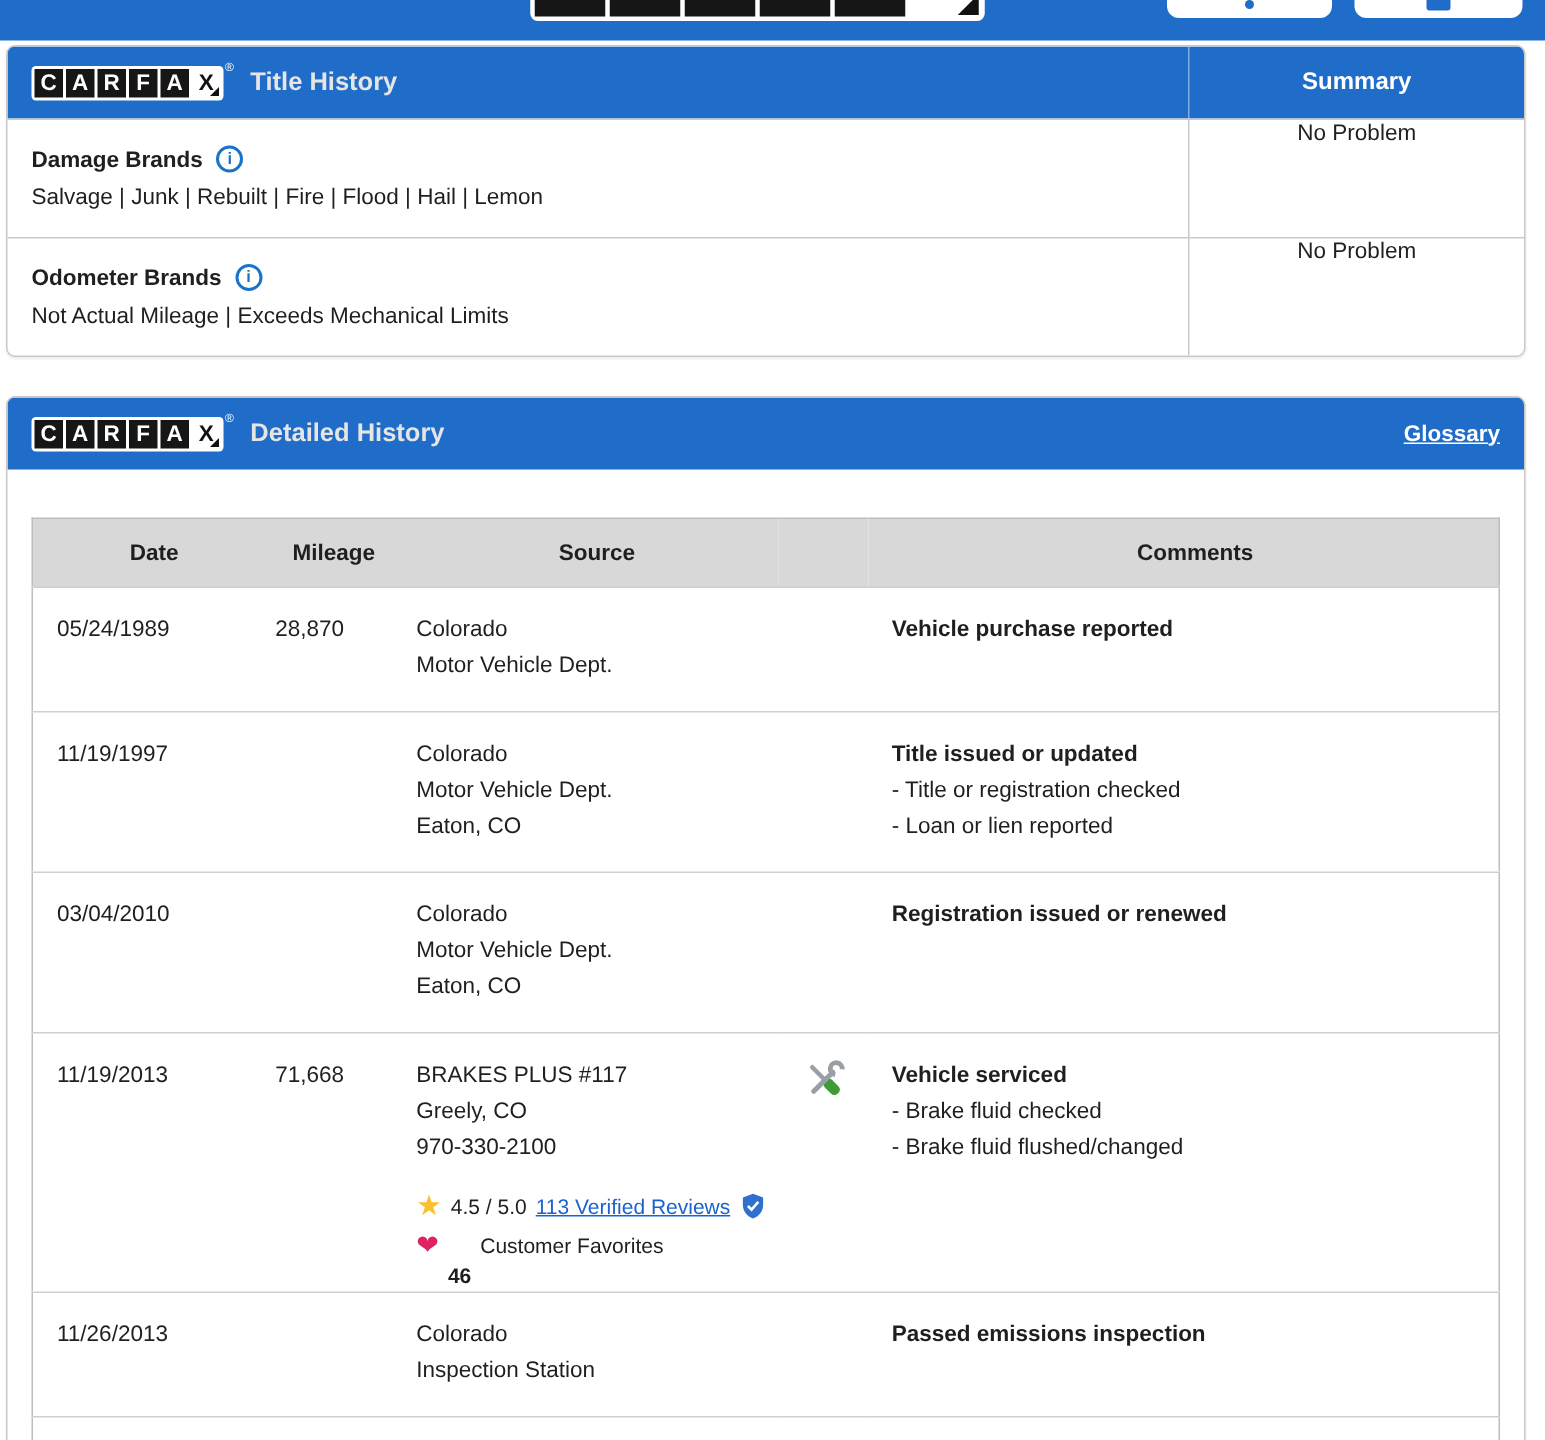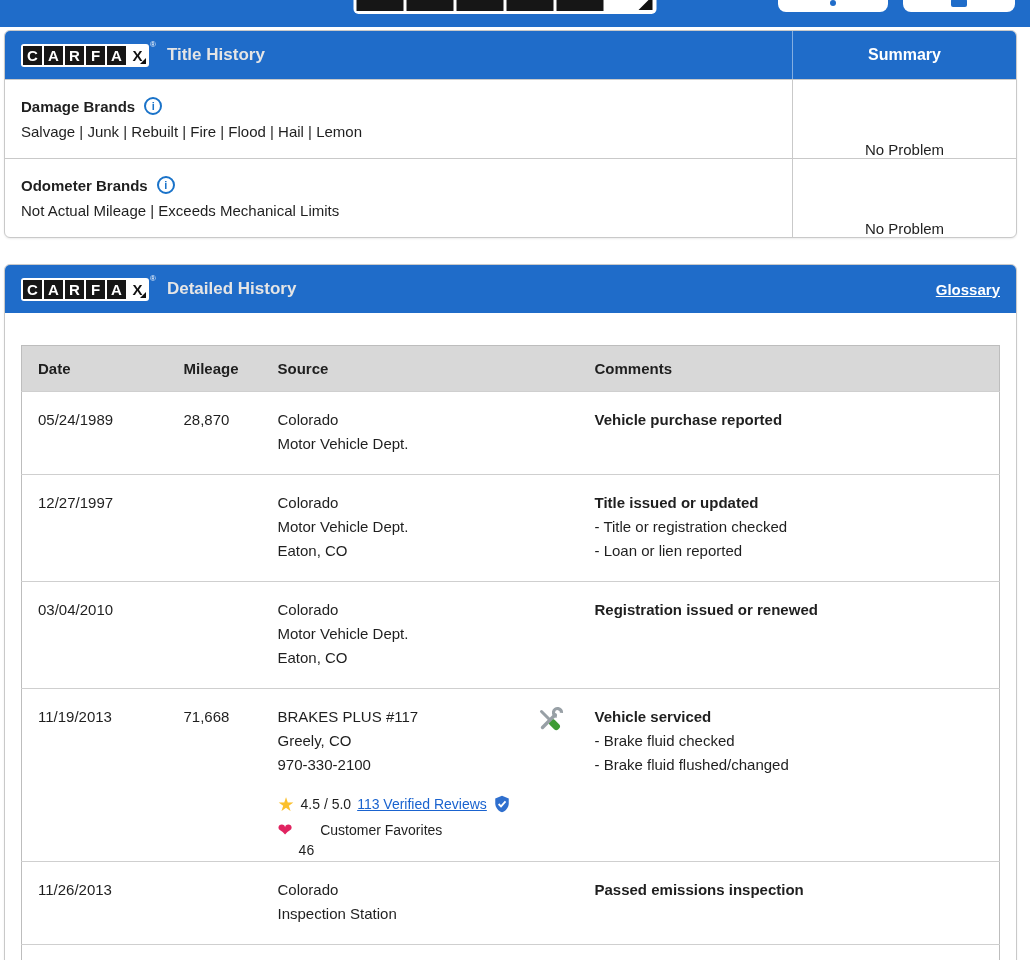--- a/index.html
+++ b/index.html
@@ -48,42 +48,42 @@
   
   .th-row{display:grid;grid-template-columns:1fr 224px;border-top:1px solid var(--border);}
   .th-row:first-of-type{border-top:none;}
   .th-left{padding:17px 16px 18px 16px;}
   .brand-label-line{display:flex;align-items:center;gap:9px;}
   .brand-label{font-weight:bold;font-size:15px;}
   .info-icon{width:18px;height:18px;border:2px solid #1a73c9;border-radius:50%;color:#1a73c9;
     display:inline-flex;align-items:center;justify-content:center;font-size:11px;font-weight:bold;cursor:pointer;}
   .info-icon::after{content:"i";}
   .brand-detail{margin-top:8px;font-size:15px;}
-  .th-right{display:flex;align-items:flex-end;justify-content:center;border-left:1px solid var(--border);font-size:15px;}
+  .th-right{display:flex;align-items:flex-start;justify-content:center;border-left:1px solid var(--border);font-size:15px;}
 
   
   .card2-body{padding:32px 16px 16px 16px;}
   table.history{width:100%;border-collapse:collapse;border:1px solid #bdbdbd;table-layout:fixed;}
   table.history col.c-date{width:146px;}
   table.history col.c-mileage{width:94px;}
   table.history col.c-source{width:257px;}
   table.history col.c-icon{width:60px;}
-  table.history th{background:var(--thead);text-align:left;font-size:15px;font-weight:bold;
+  table.history th{background:var(--thead);text-align:center;font-size:15px;font-weight:bold;
     padding:14px 0 14px 16px;}
   table.history td{vertical-align:top;font-size:15px;line-height:24px;
     padding:16px 0 18px 16px;border-top:1px solid #cfcfcf;}
   td.cell-icon{padding-left:0;padding-top:14px;}
   .c-title{font-weight:bold;}
   .rating{margin-top:14px;white-space:nowrap;}
   .rating-line{display:flex;align-items:center;gap:6px;height:26px;}
   .star{color:#fbc02d;font-size:19px;line-height:1;}
   .score{font-weight:normal;font-size:14px;}
   .rev-link{color:var(--link);text-decoration:underline;font-size:14px;cursor:pointer;}
   .heart{color:#e02360;font-size:18px;line-height:1;}
-  .fav-count{font-weight:normal;font-size:14px;margin-top:40px;}
+  .fav-count{font-weight:bold;font-size:14px;margin-top:40px;}
   .fav-label{font-size:14px;}
 </style>
 </head>
 <body>
 
 <div class="viewport">
 
   <div class="topbar">
     <span class="logo logo-big">
         <span class="tile">C</span>
@@ -187,21 +187,21 @@
               <td class="cell-source">
                 <div class="src-line">Colorado</div>
                 <div class="src-line">Motor Vehicle Dept.</div>
               </td>
               <td class="cell-icon"></td>
               <td class="cell-comments">
                 <div class="c-title">Vehicle purchase reported</div>
               </td>
             </tr>
             <tr>
-              <td class="cell-date">12/27/1997</td>
+              <td class="cell-date">11/19/1997</td>
               <td class="cell-mileage"></td>
               <td class="cell-source">
                 <div class="src-line">Colorado</div>
                 <div class="src-line">Motor Vehicle Dept.</div>
                 <div class="src-line">Eaton, CO</div>
               </td>
               <td class="cell-icon"></td>
               <td class="cell-comments">
                 <div class="c-title">Title issued or updated</div>
                 <div class="c-item">- Title or registration checked</div>

